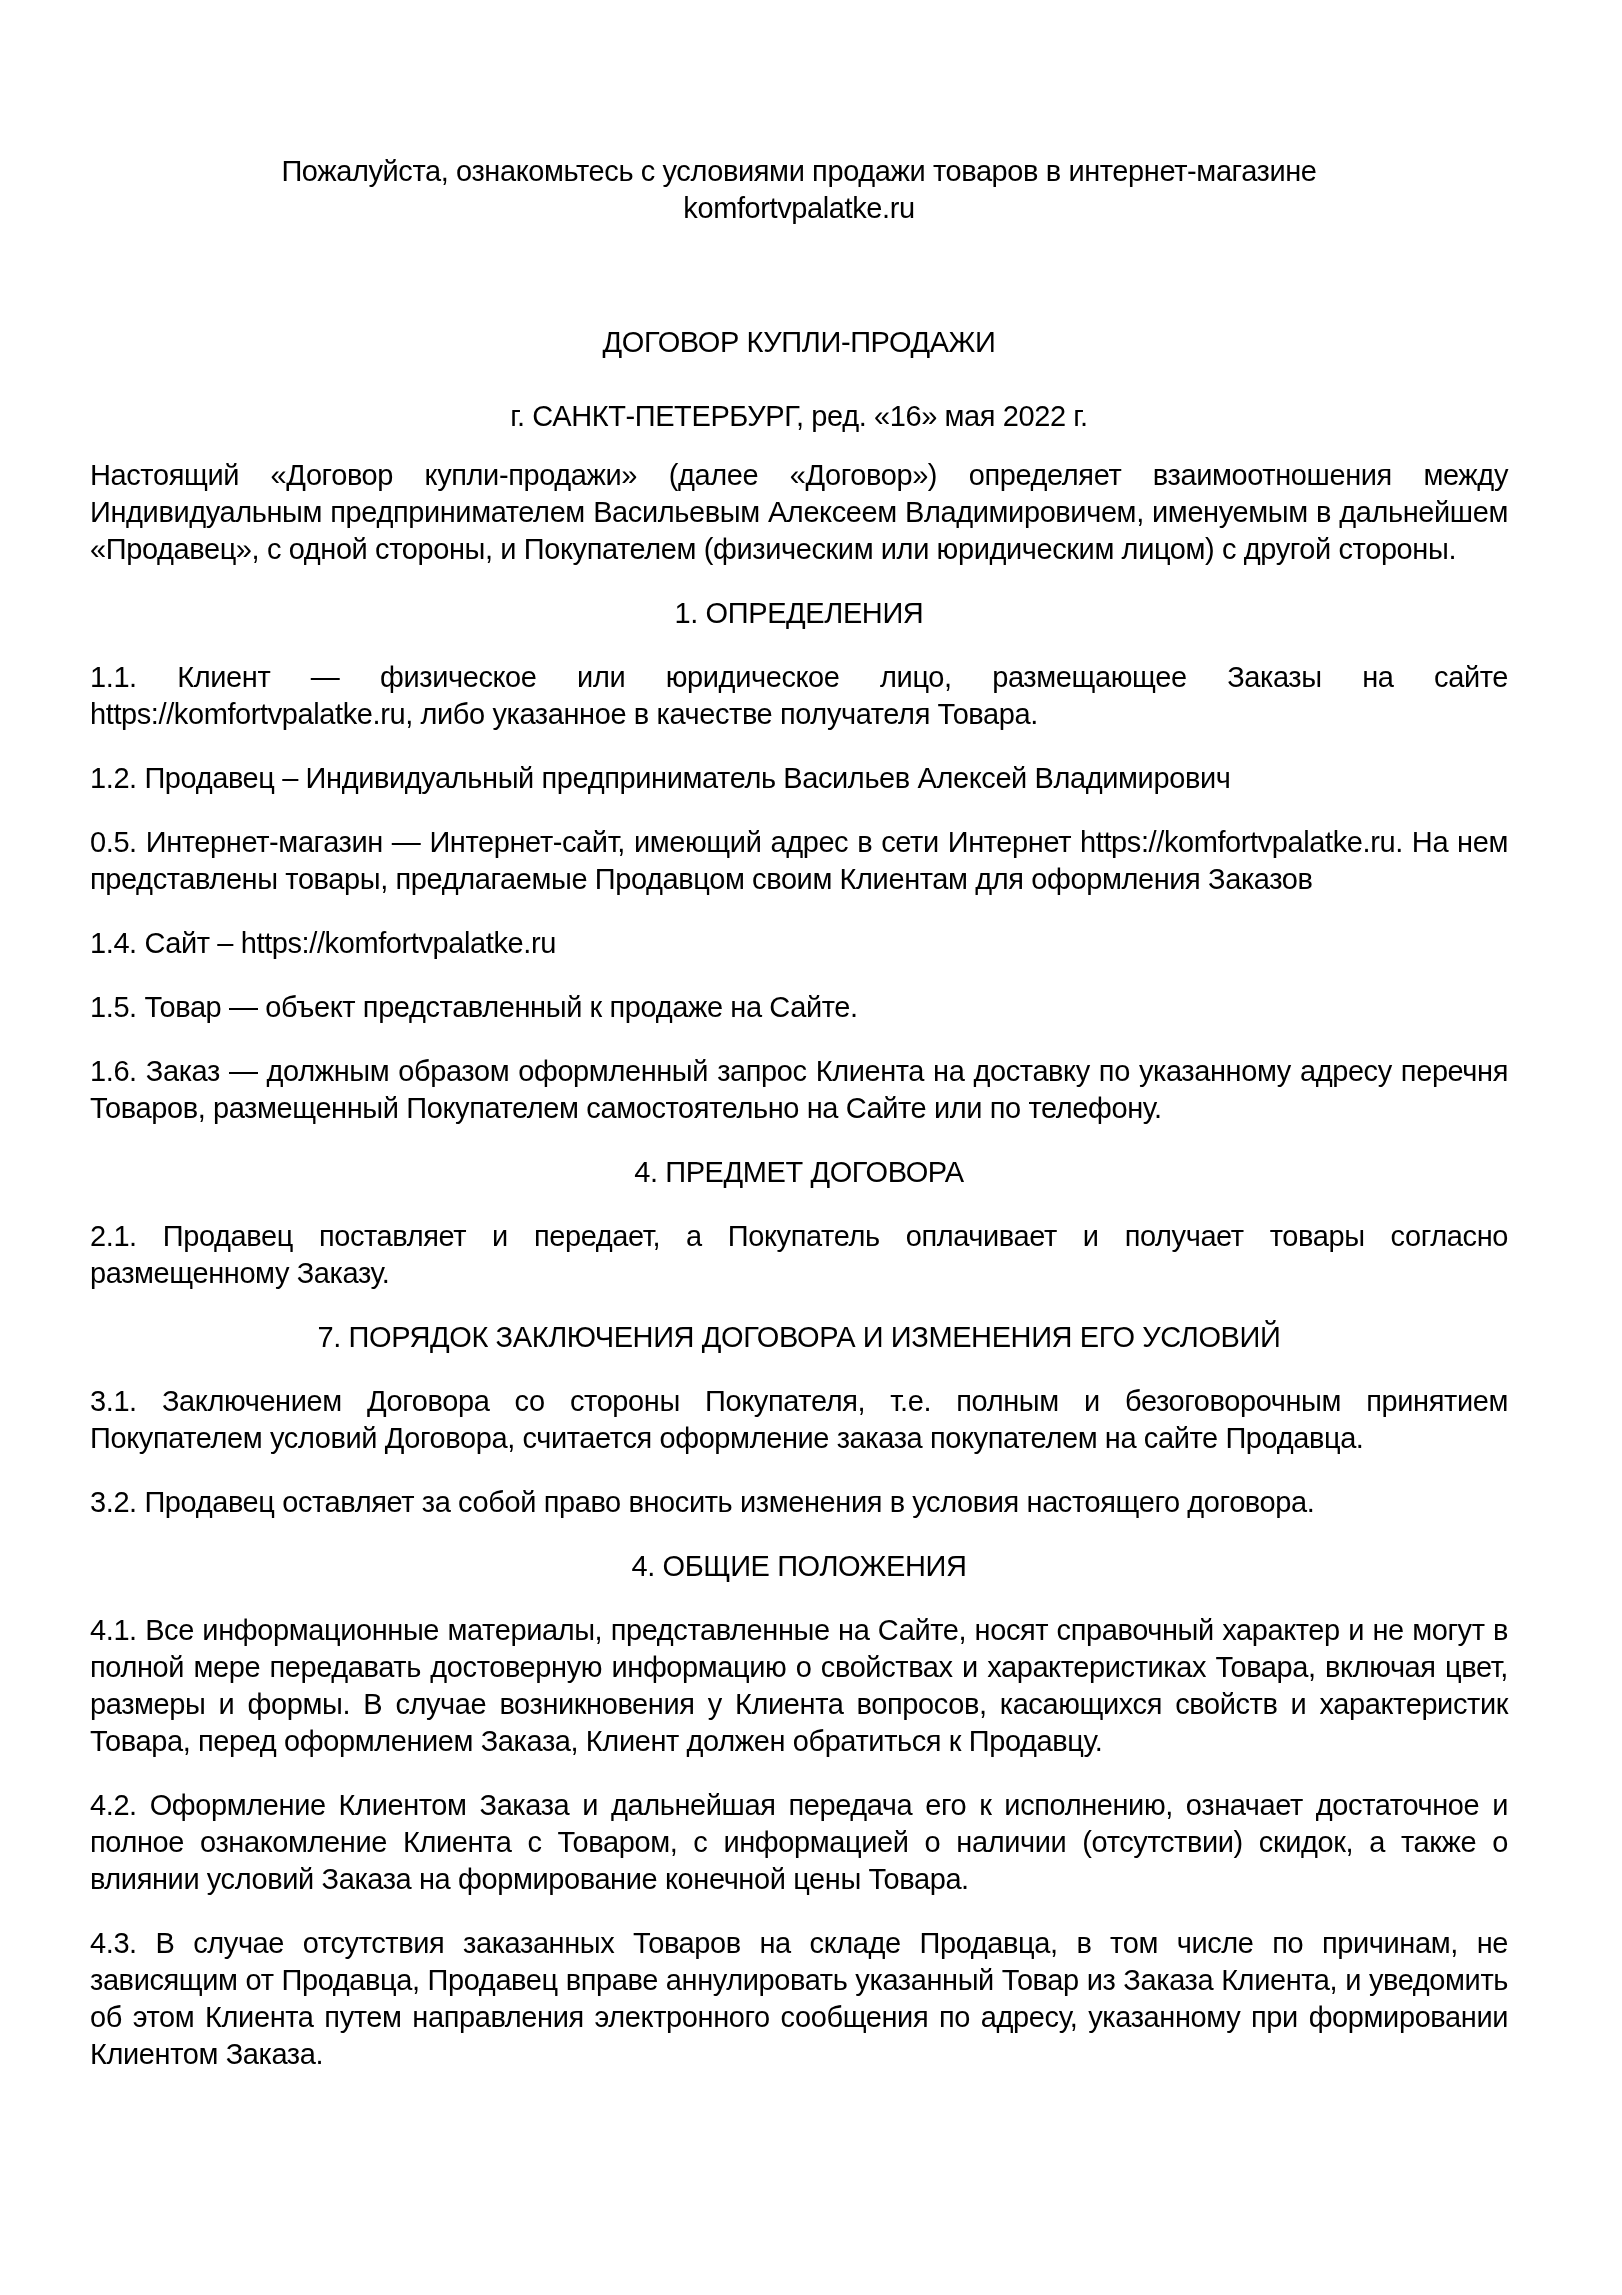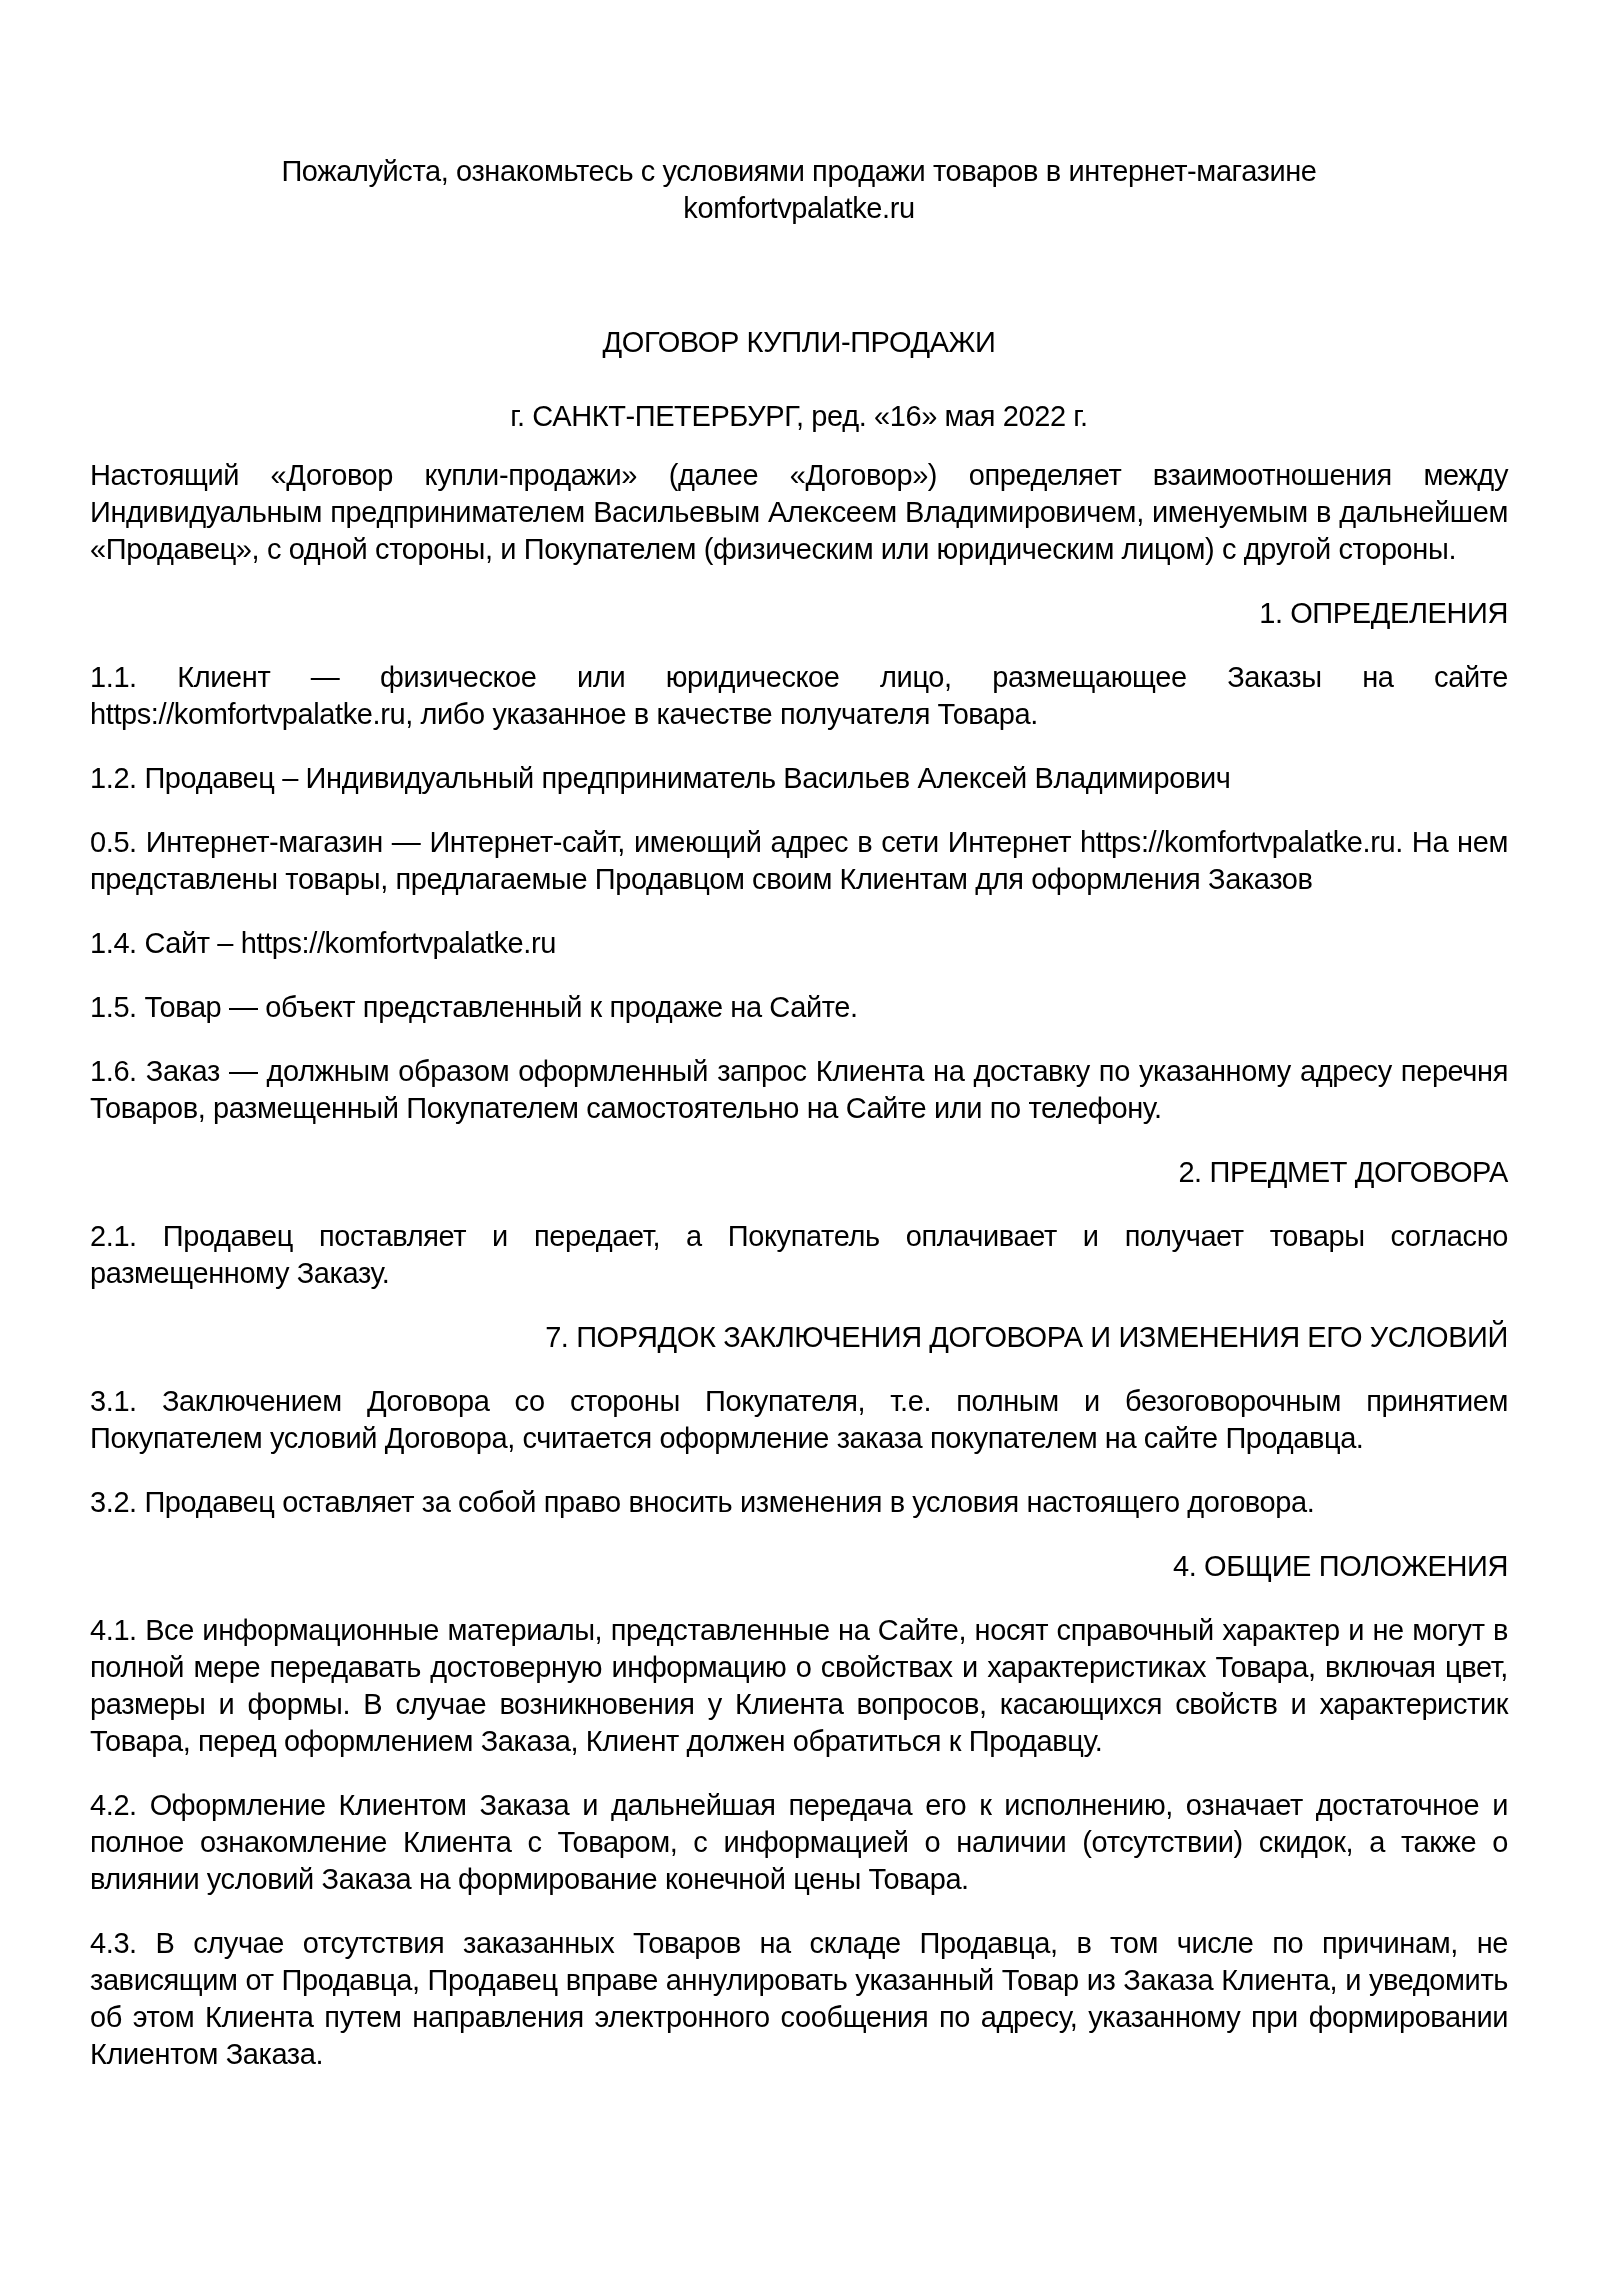--- a/index.html
+++ b/index.html
@@ -37,21 +37,21 @@
   .para {
     text-align: justify;
     margin: 27px 0 0 0;
   }
   .preamble {
     margin-top: 22px;
   }
   .section-heading {
     font-size: 29px;
     font-weight: 400;
-    text-align: right;
+    text-align: center;
     margin: 27px 0 0 0;
   }
 </style>
 </head>
 <body>
 
 <div class="page">
 
   <p class="center intro-line">Пожалуйста, ознакомьтесь с условиями продажи товаров в интернет-магазине</p>
   <p class="center intro-line">komfortvpalatke.ru</p>
@@ -63,21 +63,21 @@
   <p class="para preamble">Настоящий «Договор купли-продажи» (далее «Договор») определяет взаимоотношения между Индивидуальным предпринимателем Васильевым Алексеем Владимировичем, именуемым в дальнейшем «Продавец», с одной стороны, и Покупателем (физическим или юридическим лицом) с другой стороны.</p>
 
   <h2 class="section-heading">1. ОПРЕДЕЛЕНИЯ</h2>
   <p class="para">1.1. Клиент — физическое или юридическое лицо, размещающее Заказы на сайте https://komfortvpalatke.ru, либо указанное в качестве получателя Товара.</p>
   <p class="para">1.2. Продавец – Индивидуальный предприниматель Васильев Алексей Владимирович</p>
   <p class="para">0.5. Интернет-магазин — Интернет-сайт, имеющий адрес в сети Интернет https://komfortvpalatke.ru. На нем представлены товары, предлагаемые Продавцом своим Клиентам для оформления Заказов</p>
   <p class="para">1.4. Сайт – https://komfortvpalatke.ru</p>
   <p class="para">1.5. Товар — объект представленный к продаже на Сайте.</p>
   <p class="para">1.6. Заказ — должным образом оформленный запрос Клиента на доставку по указанному адресу перечня Товаров, размещенный Покупателем самостоятельно на Сайте или по телефону.</p>
 
-  <h2 class="section-heading">2. ПРЕДМЕТ ДОГОВОРА</h2>
+  <h2 class="section-heading">4. ПРЕДМЕТ ДОГОВОРА</h2>
   <p class="para">2.1. Продавец поставляет и передает, а Покупатель оплачивает и получает товары согласно размещенному Заказу.</p>
 
   <h2 class="section-heading">7. ПОРЯДОК ЗАКЛЮЧЕНИЯ ДОГОВОРА И ИЗМЕНЕНИЯ ЕГО УСЛОВИЙ</h2>
   <p class="para">3.1. Заключением Договора со стороны Покупателя, т.е. полным и безоговорочным принятием Покупателем условий Договора, считается оформление заказа покупателем на сайте Продавца.</p>
   <p class="para">3.2. Продавец оставляет за собой право вносить изменения в условия настоящего договора.</p>
 
   <h2 class="section-heading">4. ОБЩИЕ ПОЛОЖЕНИЯ</h2>
   <p class="para">4.1. Все информационные материалы, представленные на Сайте, носят справочный характер и не могут в полной мере передавать достоверную информацию о свойствах и характеристиках Товара, включая цвет, размеры и формы. В случае возникновения у Клиента вопросов, касающихся свойств и характеристик Товара, перед оформлением Заказа, Клиент должен обратиться к Продавцу.</p>
   <p class="para">4.2. Оформление Клиентом Заказа и дальнейшая передача его к исполнению, означает достаточное и полное ознакомление Клиента с Товаром, с информацией о наличии (отсутствии) скидок, а также о влиянии условий Заказа на формирование конечной цены Товара.</p>
   <p class="para">4.3. В случае отсутствия заказанных Товаров на складе Продавца, в том числе по причинам, не зависящим от Продавца, Продавец вправе аннулировать указанный Товар из Заказа Клиента, и уведомить об этом Клиента путем направления электронного сообщения по адресу, указанному при формировании Клиентом Заказа.</p>

